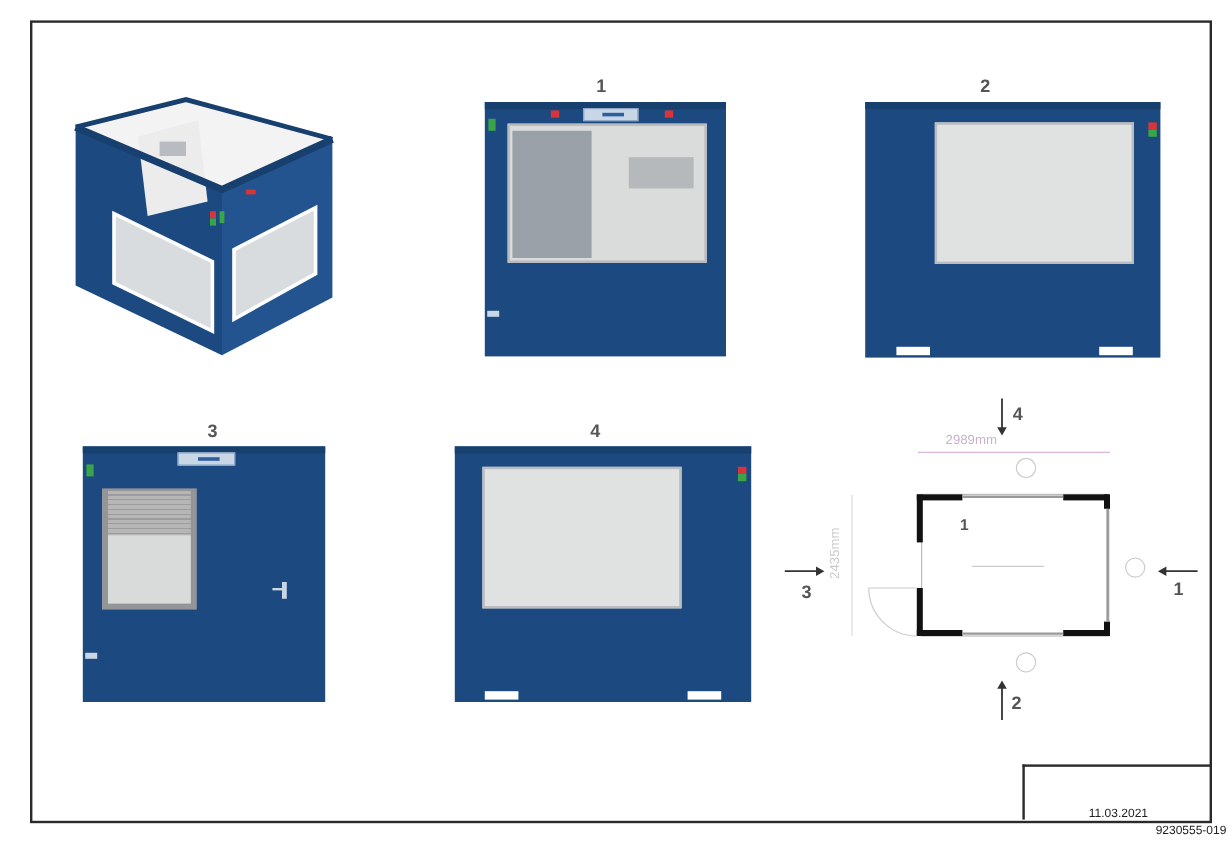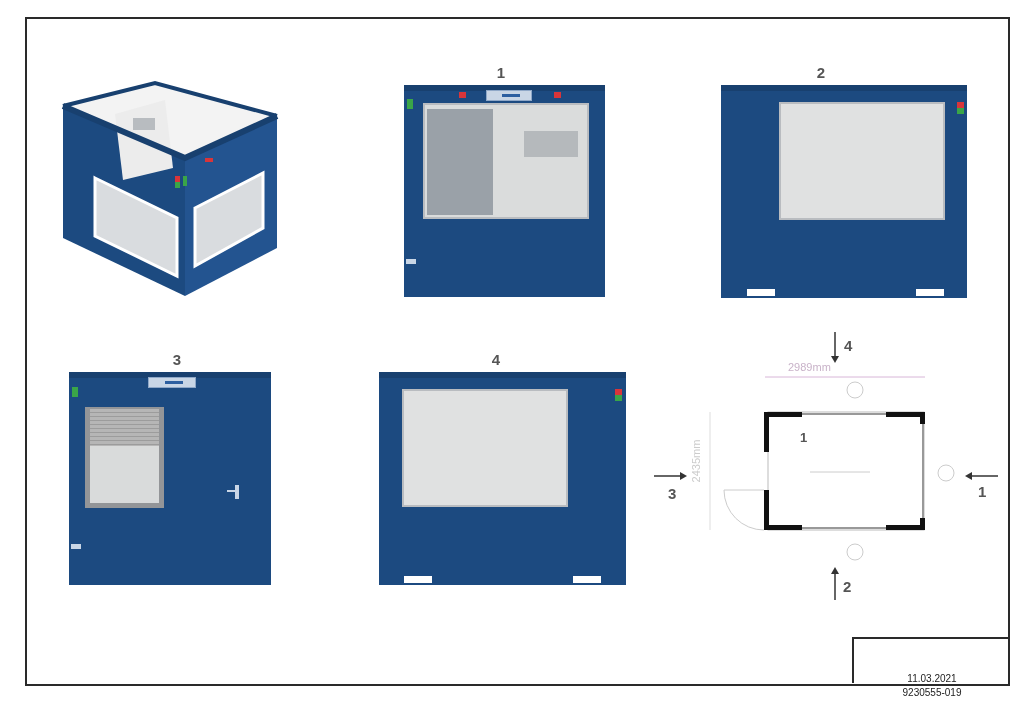--- a/index.html
+++ b/index.html
@@ -1,20 +1,20 @@
 <!DOCTYPE html>
 <html><head>
 <meta charset="utf-8">
 <style>
   html, body { margin:0; padding:0; background:#ffffff; }
   body { width:1024px; height:723px; position:relative; overflow:hidden; font-family:"Liberation Sans", sans-serif; }
   .frame { position:absolute; left:25px; top:17px; width:985px; height:669px; border:2px solid #2a2a2a; box-sizing:border-box; }
   .title-block { position:absolute; left:852px; top:624px; width:158px; height:46px; border:2px solid #2a2a2a; border-right:none; border-bottom:none; box-sizing:border-box;margin-top:13px; }
   .tb-date { position:absolute; left:0; width:100%; top:34px; text-align:center; font-size:10px; color:#222; }
-  .tb-num { position:absolute; left:0; width:100%; top:48px; text-align:center; font-size:10px; color:#222; }
+  .tb-num { position:absolute; left:12px; width:100%; top:48px; text-align:right; font-size:10px; color:#222; }
   .view-label { position:absolute; font-size:15px; font-weight:bold; color:#555; text-align:center; width:30px; }
   .panel { position:absolute; background:#1c4a80; box-sizing:border-box; }
   .panel .topbar { position:absolute; left:0; right:0; top:0; height:6px; background:#18406f; }
   .glass { position:absolute; background:#e0e1e1; border:2px solid #b9bcc0; box-sizing:border-box; }
   .foot { position:absolute; bottom:2px; width:28px; height:7px; background:#ffffff; }
   .light-r { position:absolute; width:7px; height:6px; background:#d8353a; }
   .light-g { position:absolute; width:7px; height:6px; background:#3aa548; }
   .logo { position:absolute; background:#c9d6e6; border:1px solid #8fa8c8; }
   .logo::after { content:""; position:absolute; left:35%; top:30%; width:40%; height:40%; background:#2d5fa0; }
   .plan-label { position:absolute; font-size:15px; font-weight:bold; color:#555; }

